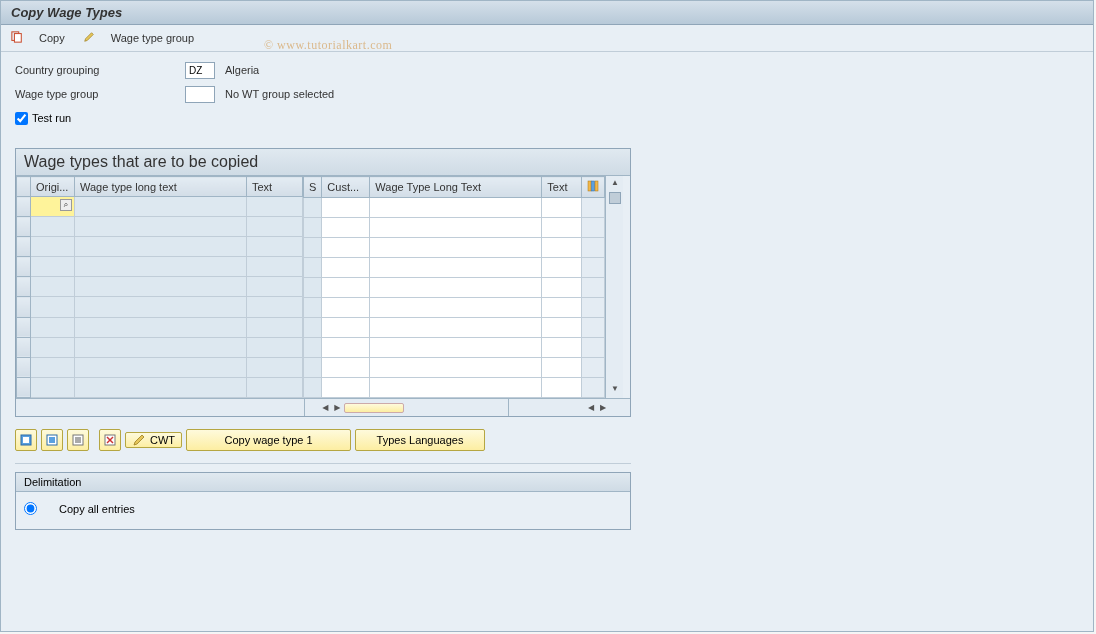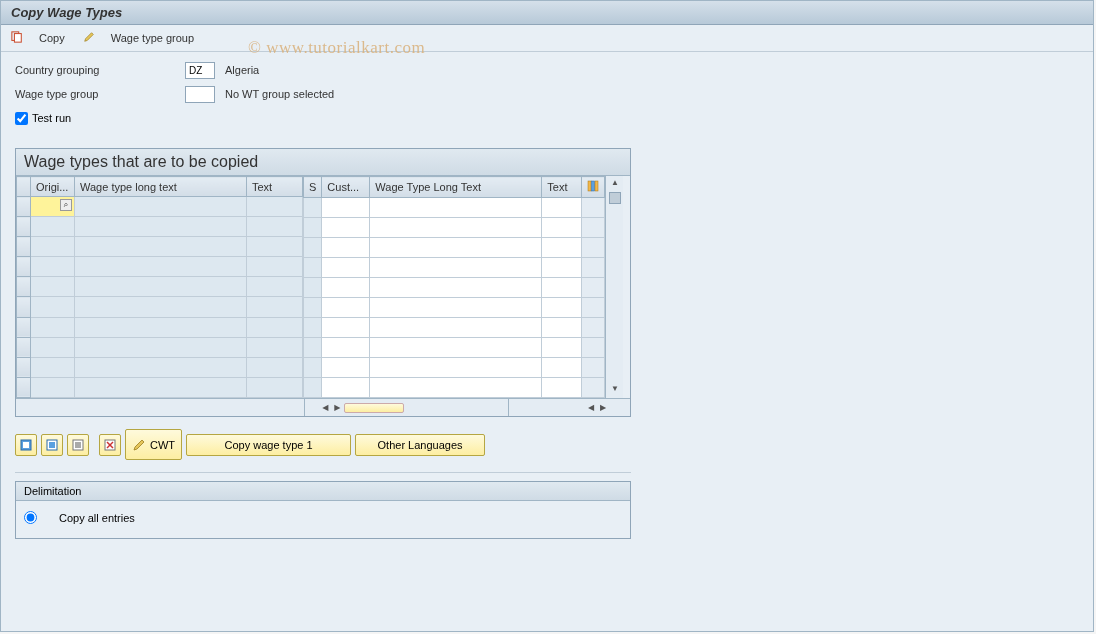--- a/index.html
+++ b/index.html
@@ -43,32 +43,32 @@
     
     .hscroll-row { display: flex; height: 18px; background: #e4ecf3; border-top: 1px solid #a0b5c5; align-items: center; }
     .hscroll-spacer { border-right: 1px solid #a0b5c5; height: 100%; }
     .hscroll-area { flex: 1; display: flex; align-items: center; justify-content: center; gap: 2px; }
     .hscroll-arrow { width: 10px; font-size: 8px; color: #555; cursor: pointer; text-align: center; }
     .hscroll-track { width: 60px; height: 10px; background: linear-gradient(to bottom,#fefadc,#fdeea2); border: 1px solid #caa; border-radius: 2px; }
     
     .button-row { margin: 12px 14px; display: flex; gap: 4px; align-items: center; }
     .icon-btn { width: 22px; height: 22px; background: linear-gradient(to bottom,#fefadc,#fdeea2); border: 1px solid #b5a642; border-radius: 2px; display: inline-flex; align-items: center; justify-content: center; cursor: pointer; }
     .icon-btn svg { width: 14px; height: 14px; }
-    .text-btn-sm { height: 31px; background: linear-gradient(to bottom,#fefadc,#fdeea2); border: 1px solid #b5a642; border-radius: 2px; display: inline-flex; align-items: center; padding: 0 6px; gap: 4px; cursor: pointer; font-size: 11px; }
+    .text-btn-sm { height: 16px; background: linear-gradient(to bottom,#fefadc,#fdeea2); border: 1px solid #b5a642; border-radius: 2px; display: inline-flex; align-items: center; padding: 0 6px; gap: 4px; cursor: pointer; font-size: 11px; }
     .text-btn { height: 22px; min-width: 165px; background: linear-gradient(to bottom,#fefadc,#fdeea2); border: 1px solid #b5a642; border-radius: 2px; display: inline-flex; align-items: center; justify-content: center; padding: 0 12px; cursor: pointer; font-size: 11px; }
     .text-btn-other { min-width: 130px; }
     
     .delim-section { margin: 6px 14px; width: 616px; border-top: 1px solid #c0cdd8; padding-top: 8px; }
     .delim-box { border: 1px solid #8fa5b8; }
     .delim-header { background: linear-gradient(to bottom, #e0e9f0, #cfdbe5); padding: 3px 8px; border-bottom: 1px solid #a0b5c5; font-size: 11px; }
     .delim-body { padding: 10px 8px 14px 8px; display: flex; align-items: center; gap: 60px; }
     .radio-group { display: flex; align-items: center; gap: 22px; }
     .date-input { width: 90px; height: 17px; border: 1px solid #8fa5b8; background: #fff; margin-left: 60px; }
     
-    .watermark { position: absolute; top: 38px; left: 248px; color: #d9b07a; font-size: 17px; font-family: Georgia, serif; letter-spacing: 0.5px; pointer-events: none; opacity: 0.85; }
+    .watermark { position: absolute; top: 38px; left: 264px; color: #d9b07a; font-size: 12px; font-family: Georgia, serif; letter-spacing: 0.5px; pointer-events: none; opacity: 0.85; }
   </style>
 </head>
 <body>
 
 <div class="app-container">
 
   <div class="title-bar">
     <h1>Copy Wage Types</h1>
   </div>
 
@@ -336,21 +336,21 @@
     <button class="text-btn-sm">
       <svg width="14" height="14" viewBox="0 0 14 14">
           <path d="M2 12 L3 9 L10 2 L12 4 L5 11 Z" fill="#e6c65a" stroke="#9a7d20" stroke-width="0.8"></path>
         </svg>
       <span>CWT</span>
     </button>
     <button class="text-btn">
       <span>Copy wage type 1</span>
     </button>
     <button class="text-btn text-btn-other">
-      <span>Other Languages</span>
+      <span>Types Languages</span>
     </button>
   </div>
 
   <div class="delim-section">
     <div class="delim-box">
       <div class="delim-header">Delimitation</div>
       <div class="delim-body">
         <label class="radio-group">
           <input type="radio" name="delim" checked="" style="">
           <span>Copy all entries</span>

